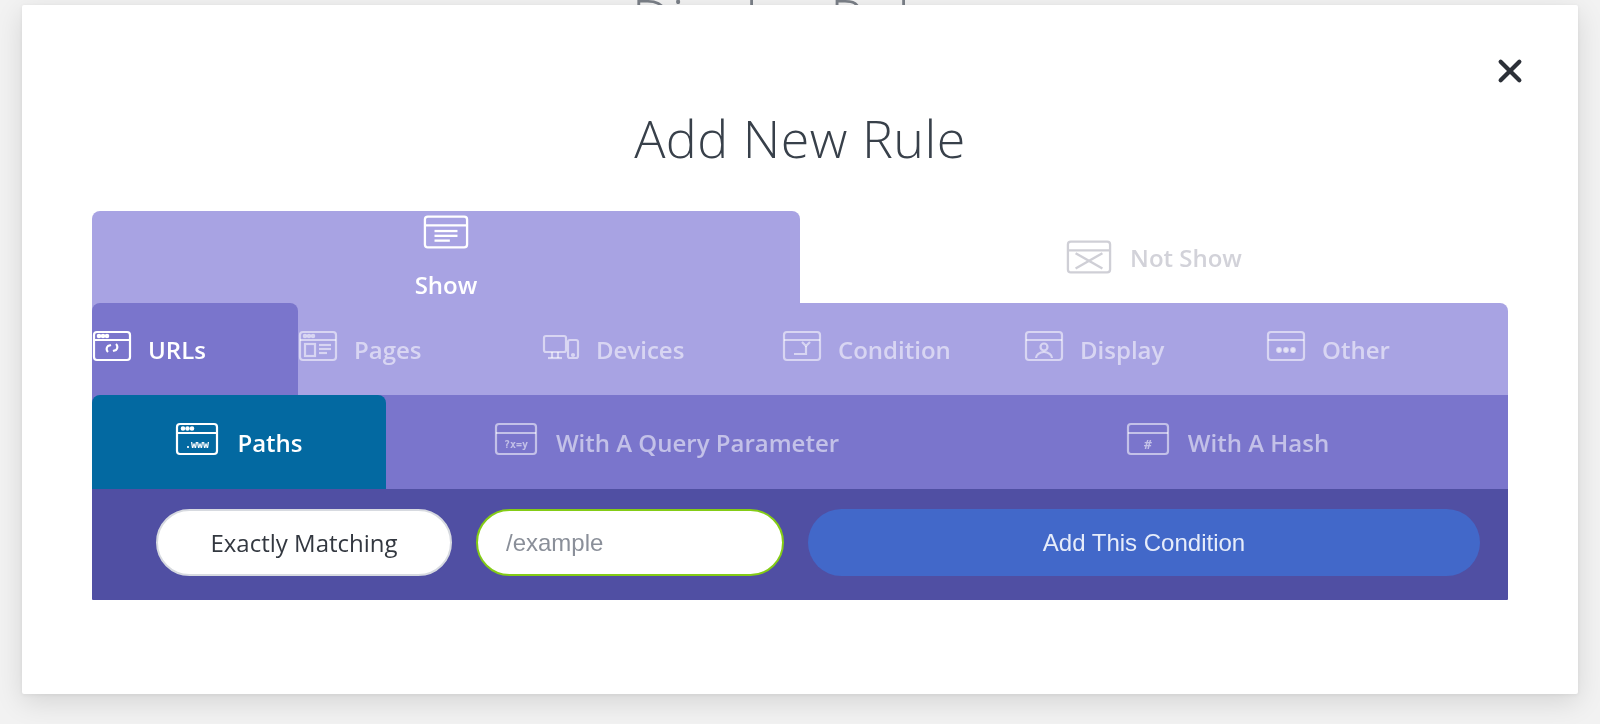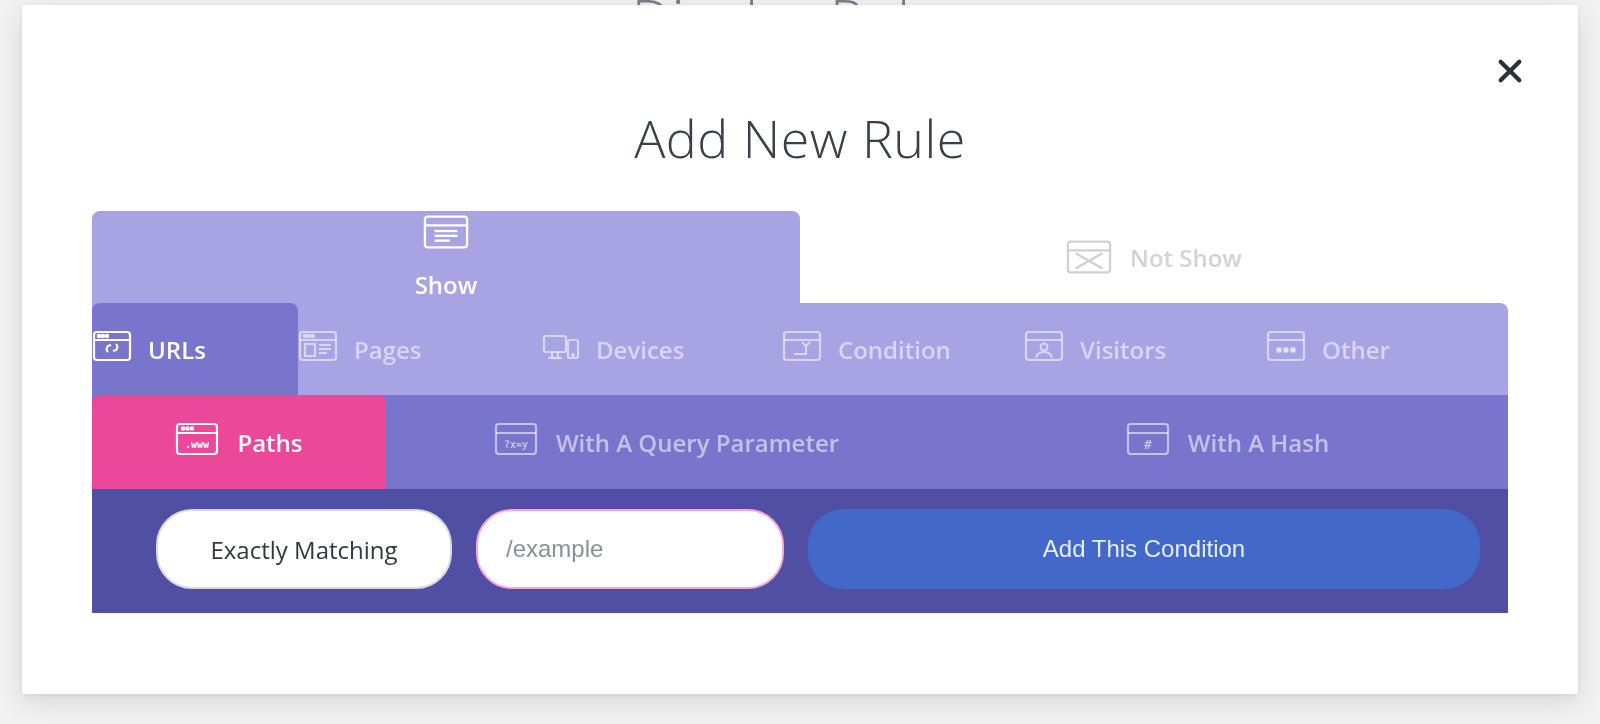--- a/index.html
+++ b/index.html
@@ -123,55 +123,55 @@
     align-items: center;
     justify-content: center;
     gap: 18px;
     font-size: 24px;
     font-weight: 600;
     cursor: pointer;
     color: rgba(255,255,255,0.55);
   }
   .l3-tab.active {
     flex: 0 0 294px;
-    background: #ec4899;
+    background: #0369a1;
     color: #fff;
     border-radius: 8px 8px 0 0;
   }
   .l3-tab svg { width: 44px; height: 34px; }
 
   
   .cond-row {
     background: #504fa3;
     padding: 20px 28px 24px 64px;
     display: flex;
     gap: 24px;
     align-items: center;
     border-radius: 0 0 1px 1px;
   }
   .pill {
-    height: 80px;
+    height: 67px;
     border-radius: 36px;
     display: flex;
     align-items: center;
     justify-content: center;
     font-size: 24px;
   }
   .match-select {
     width: 296px;
     background: #fff;
     border: 2px solid #d7dae0;
     color: #333840;
     cursor: pointer;
     font-weight: 400;
   }
   .value-input-wrap {
     width: 308px;
     background: #fff;
-    border: 2px solid #f9a8d4;
+    border: 2px solid #84cc16;
     padding: 0 28px;
     display:flex; align-items:center;
   }
   .value-input {
     border: none;
     outline: none;
     width: 100%;
     font-size: 24px;
     color: #333;
     background: transparent;
@@ -289,21 +289,21 @@
       </div>
       <div class="l2-tab">
         <span>
           <svg viewBox="0 0 40 32" fill="none" stroke="rgba(255,255,255,0.55)" stroke-width="2.2">
             <rect x="2" y="2" width="36" height="28" rx="3"></rect>
             <line x1="2" y1="10" x2="38" y2="10"></line>
             <circle cx="20" cy="17" r="3.5"></circle>
             <path d="M12 28 a8 6 0 0 1 16 0"></path>
           </svg>
         </span>
-        <span>Visitors</span>
+        <span>Display</span>
       </div>
       <div class="l2-tab">
         <span>
           <svg viewBox="0 0 40 32" fill="none" stroke="rgba(255,255,255,0.55)" stroke-width="2.2">
             <rect x="2" y="2" width="36" height="28" rx="3"></rect>
             <line x1="2" y1="10" x2="38" y2="10"></line>
             <circle cx="13" cy="20" r="1.8" fill="rgba(255,255,255,0.55)"></circle>
             <circle cx="20" cy="20" r="1.8" fill="rgba(255,255,255,0.55)"></circle>
             <circle cx="27" cy="20" r="1.8" fill="rgba(255,255,255,0.55)"></circle>
           </svg>

